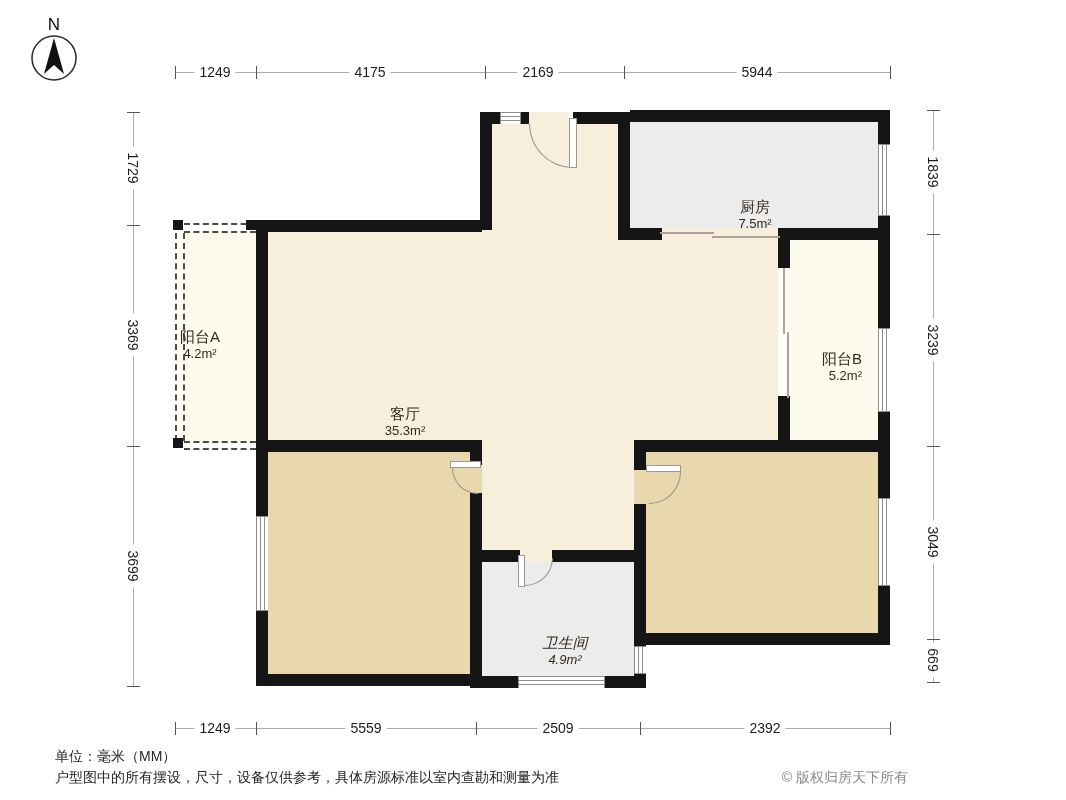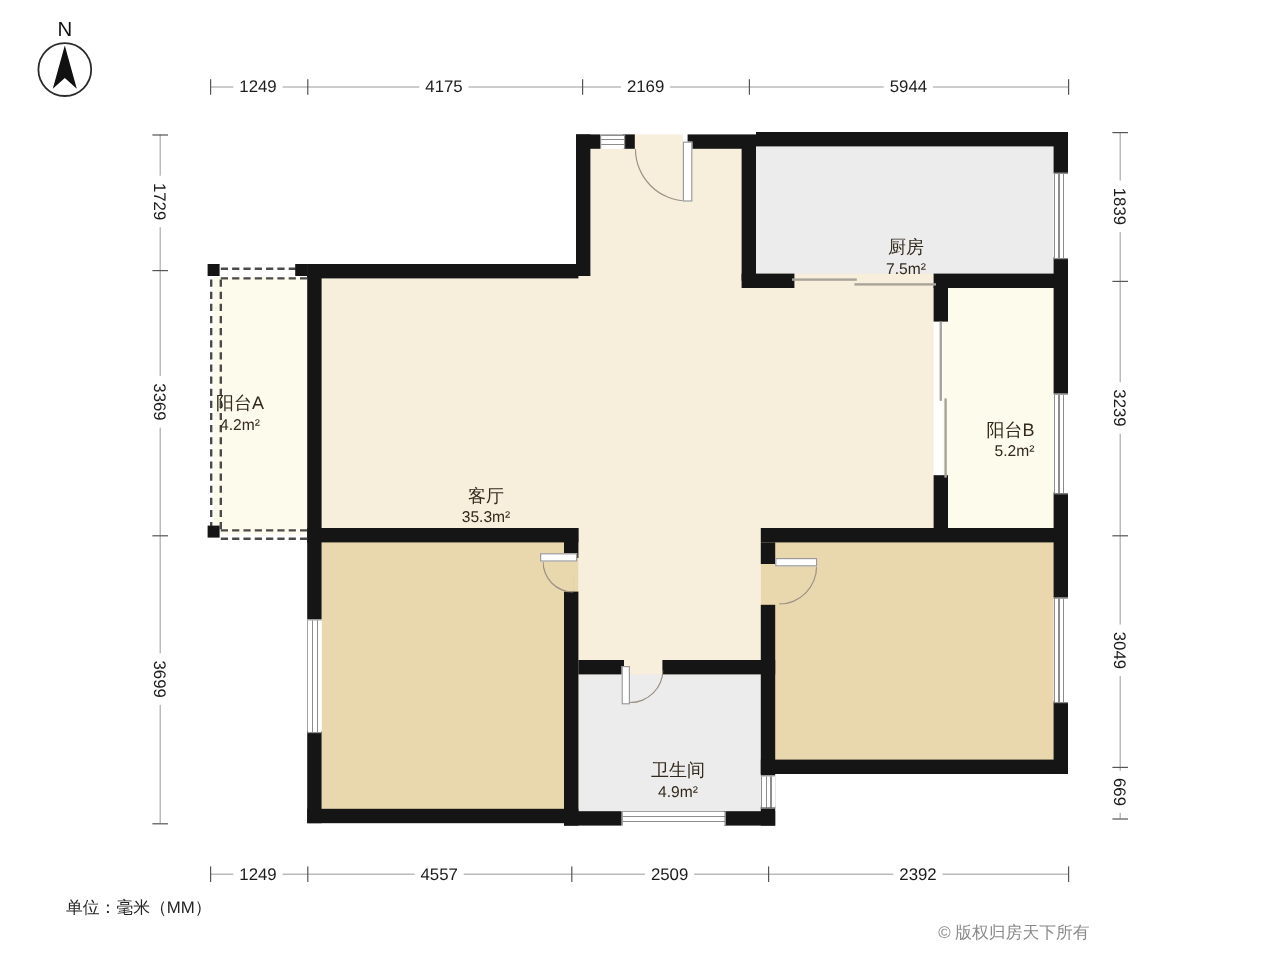--- a/index.html
+++ b/index.html
@@ -129,21 +129,21 @@
   <div class="post" style="left:173px;top:438px;"></div>
 
   <div class="room-label" style="left:345px;top:366px;width:120px;margin-top:39px;">
     <div class="rn">客厅</div>
     <div class="ra">35.3m²</div>
   </div>
   <div class="room-label" style="left:695px;top:198px;width:120px;">
     <div class="rn">厨房</div>
     <div class="ra">7.5m²</div>
   </div>
-  <div class="room-label" style="left:505px;top:634px;width:120px;">
+  <div class="room-label" style="left:505px;top:634px;width:120px;font-style:italic;">
     <div class="rn">卫生间</div>
     <div class="ra">4.9m²</div>
   </div>
   <div class="room-label" style="left:160px;top:328px;width:80px;">
     <div class="rn">阳台A</div>
     <div class="ra">4.2m²</div>
   </div>
   <div class="room-label" style="left:782px;top:350px;width:80px;text-align:right;">
     <div class="rn">阳台B</div>
     <div class="ra">5.2m²</div>
@@ -160,21 +160,21 @@
   <div class="dim-label" style="left:538px;top:72px;">2169</div>
   <div class="dim-label" style="left:757px;top:72px;">5944</div>
 
   <div class="dim-line-h" style="left:175px;top:728px;width:715px;"></div>
   <div class="tick-v" style="left:175px;top:722px;"></div>
   <div class="tick-v" style="left:256px;top:722px;"></div>
   <div class="tick-v" style="left:476px;top:722px;"></div>
   <div class="tick-v" style="left:640px;top:722px;"></div>
   <div class="tick-v" style="left:890px;top:722px;"></div>
   <div class="dim-label" style="left:215px;top:728px;">1249</div>
-  <div class="dim-label" style="left:366px;top:728px;">4557</div>
+  <div class="dim-label" style="left:366px;top:728px;">5559</div>
   <div class="dim-label" style="left:558px;top:728px;">2509</div>
   <div class="dim-label" style="left:765px;top:728px;">2392</div>
 
   <div class="dim-line-v" style="left:133px;top:112px;height:574px;"></div>
   <div class="tick-h" style="left:127px;top:112px;"></div>
   <div class="tick-h" style="left:127px;top:225px;"></div>
   <div class="tick-h" style="left:127px;top:446px;"></div>
   <div class="tick-h" style="left:127px;top:686px;"></div>
   <div class="dim-label rot" style="left:133px;top:168px;">1729</div>
   <div class="dim-label rot" style="left:133px;top:335px;">3369</div>
@@ -185,15 +185,16 @@
   <div class="tick-h" style="left:927px;top:234px;"></div>
   <div class="tick-h" style="left:927px;top:446px;"></div>
   <div class="tick-h" style="left:927px;top:639px;"></div>
   <div class="tick-h" style="left:927px;top:682px;"></div>
   <div class="dim-label rot" style="left:933px;top:172px;">1839</div>
   <div class="dim-label rot" style="left:933px;top:340px;">3239</div>
   <div class="dim-label rot" style="left:933px;top:542px;">3049</div>
   <div class="dim-label rot" style="left:933px;top:660px;">669</div>
 
   <div class="footer-text" style="left:55px;top:748px;">单位：毫米（MM）</div>
+  <div class="footer-text" style="left:55px;top:769px;">户型图中的所有摆设，尺寸，设备仅供参考，具体房源标准以室内查勘和测量为准</div>
   <div class="footer-text gray" style="right:158px;top:769px;">© 版权归房天下所有</div>
 
 </div>
 
 </body></html>

